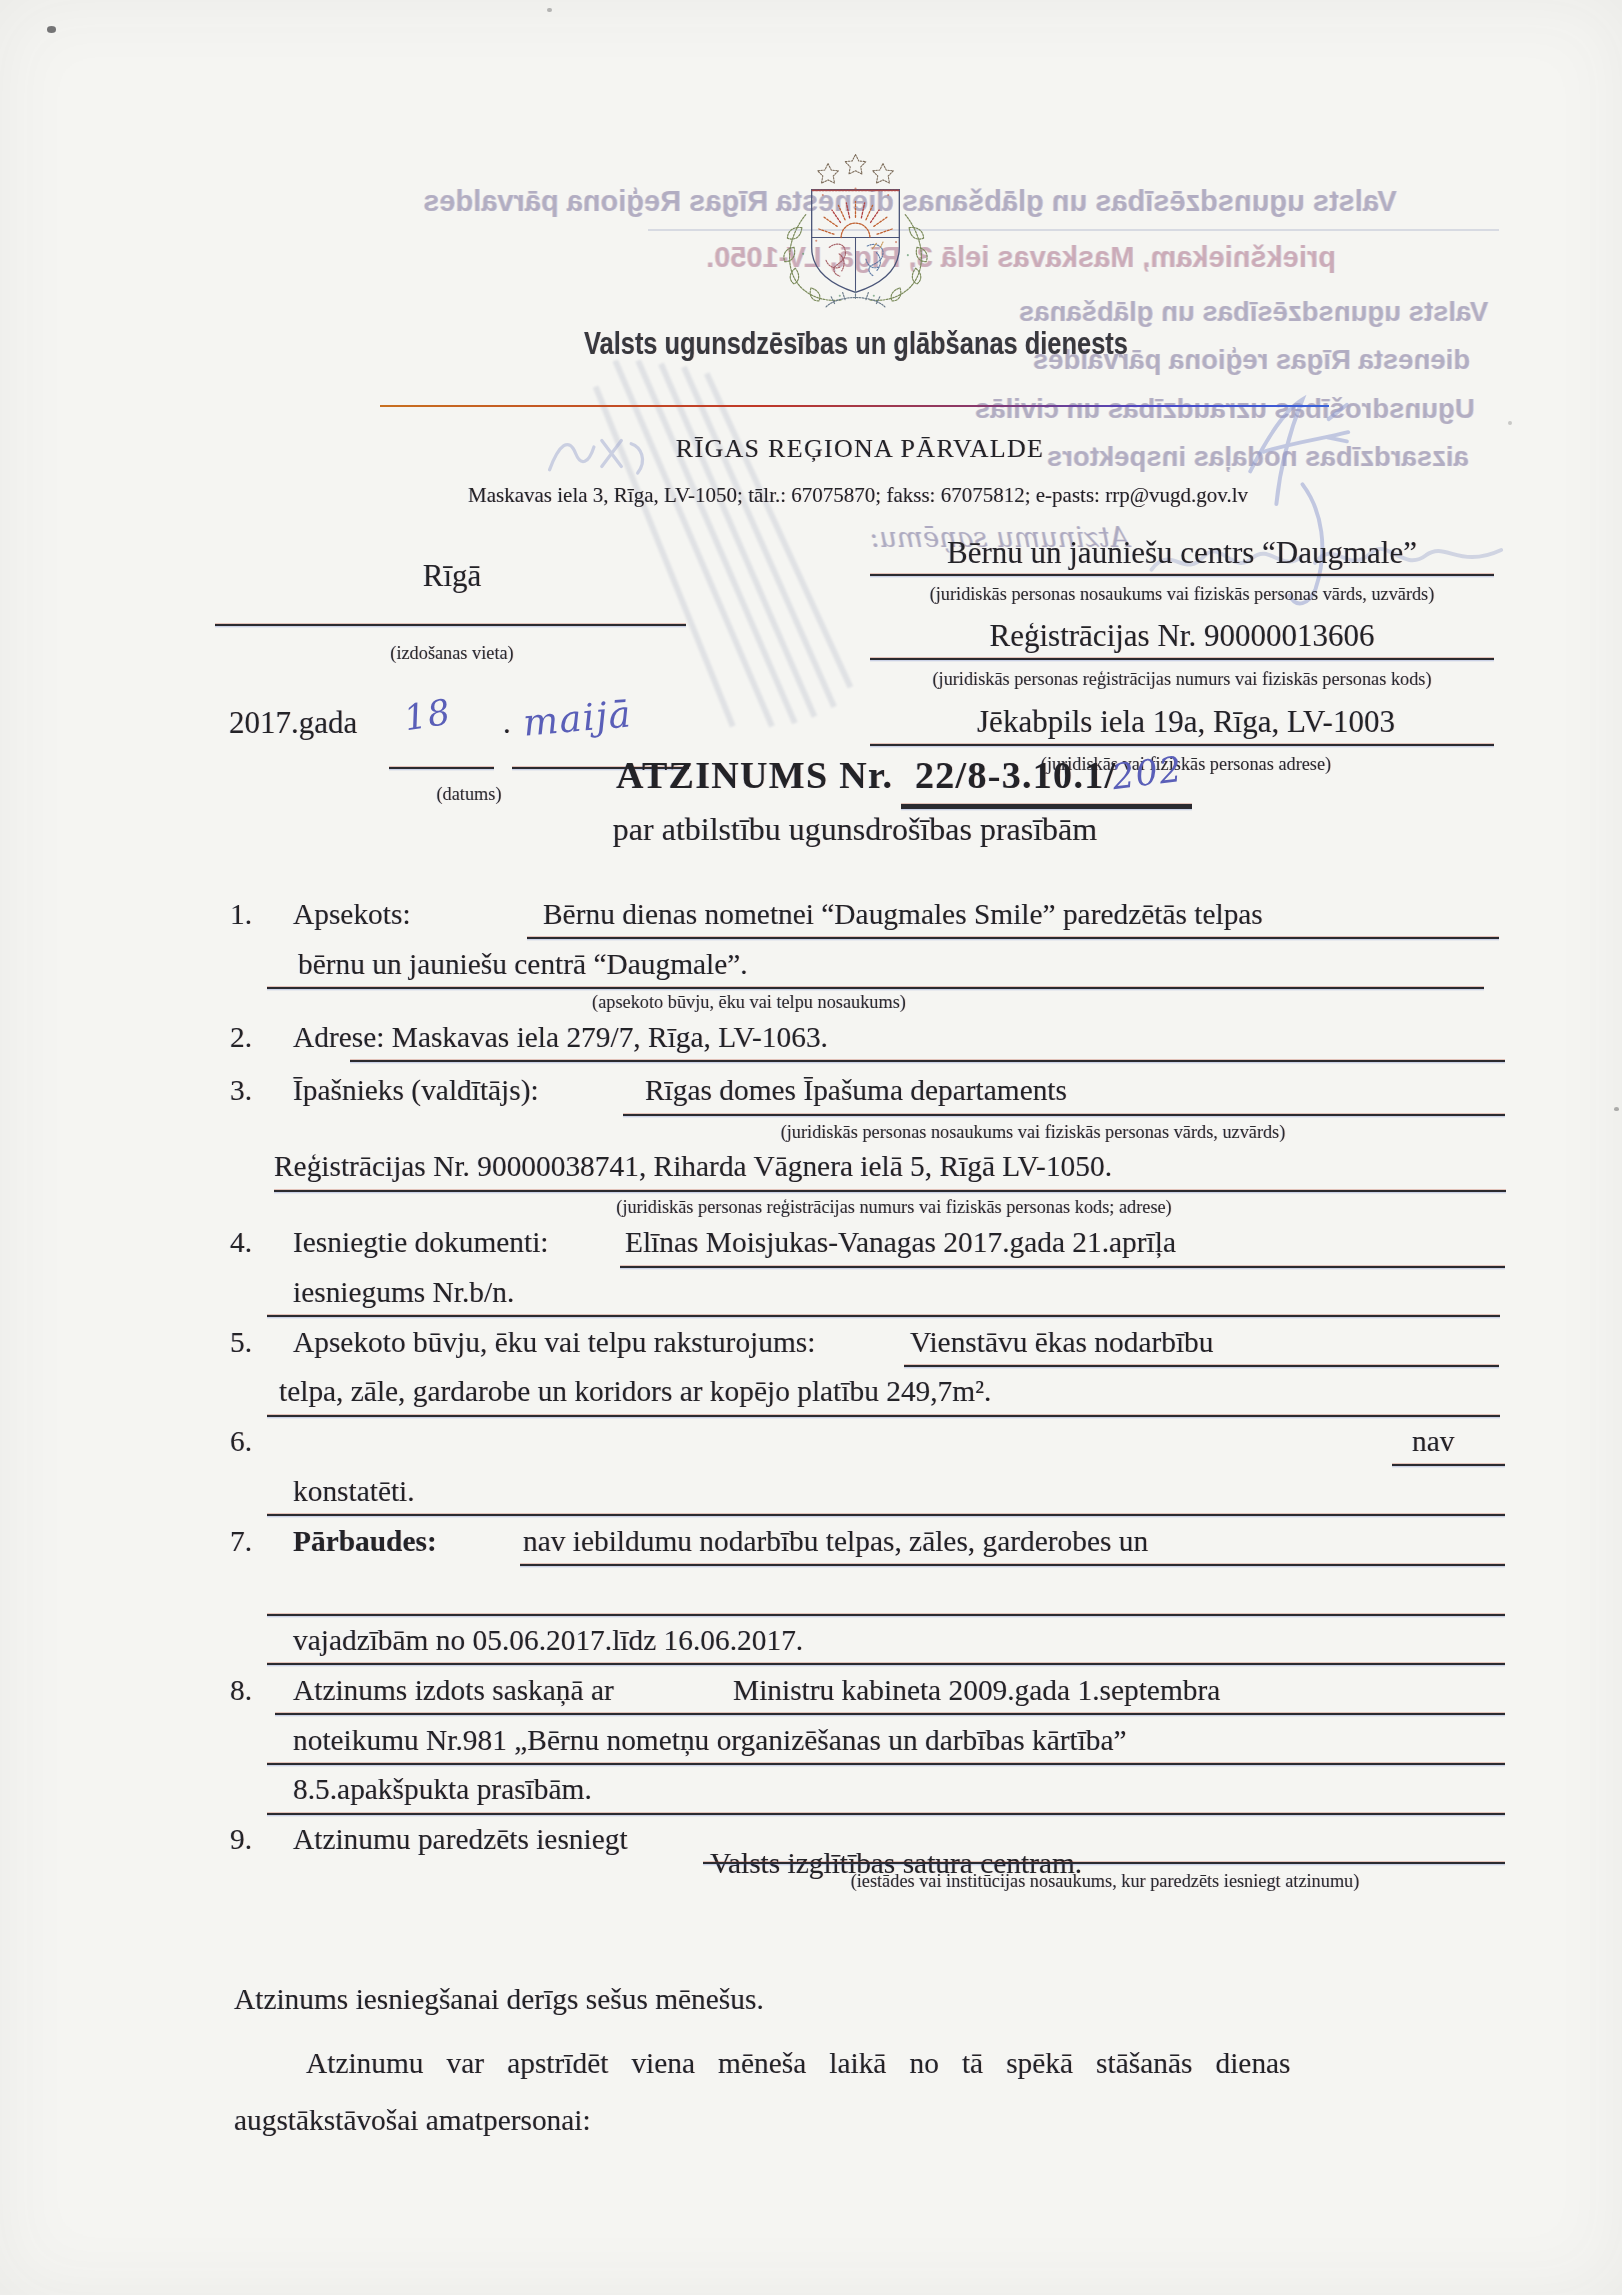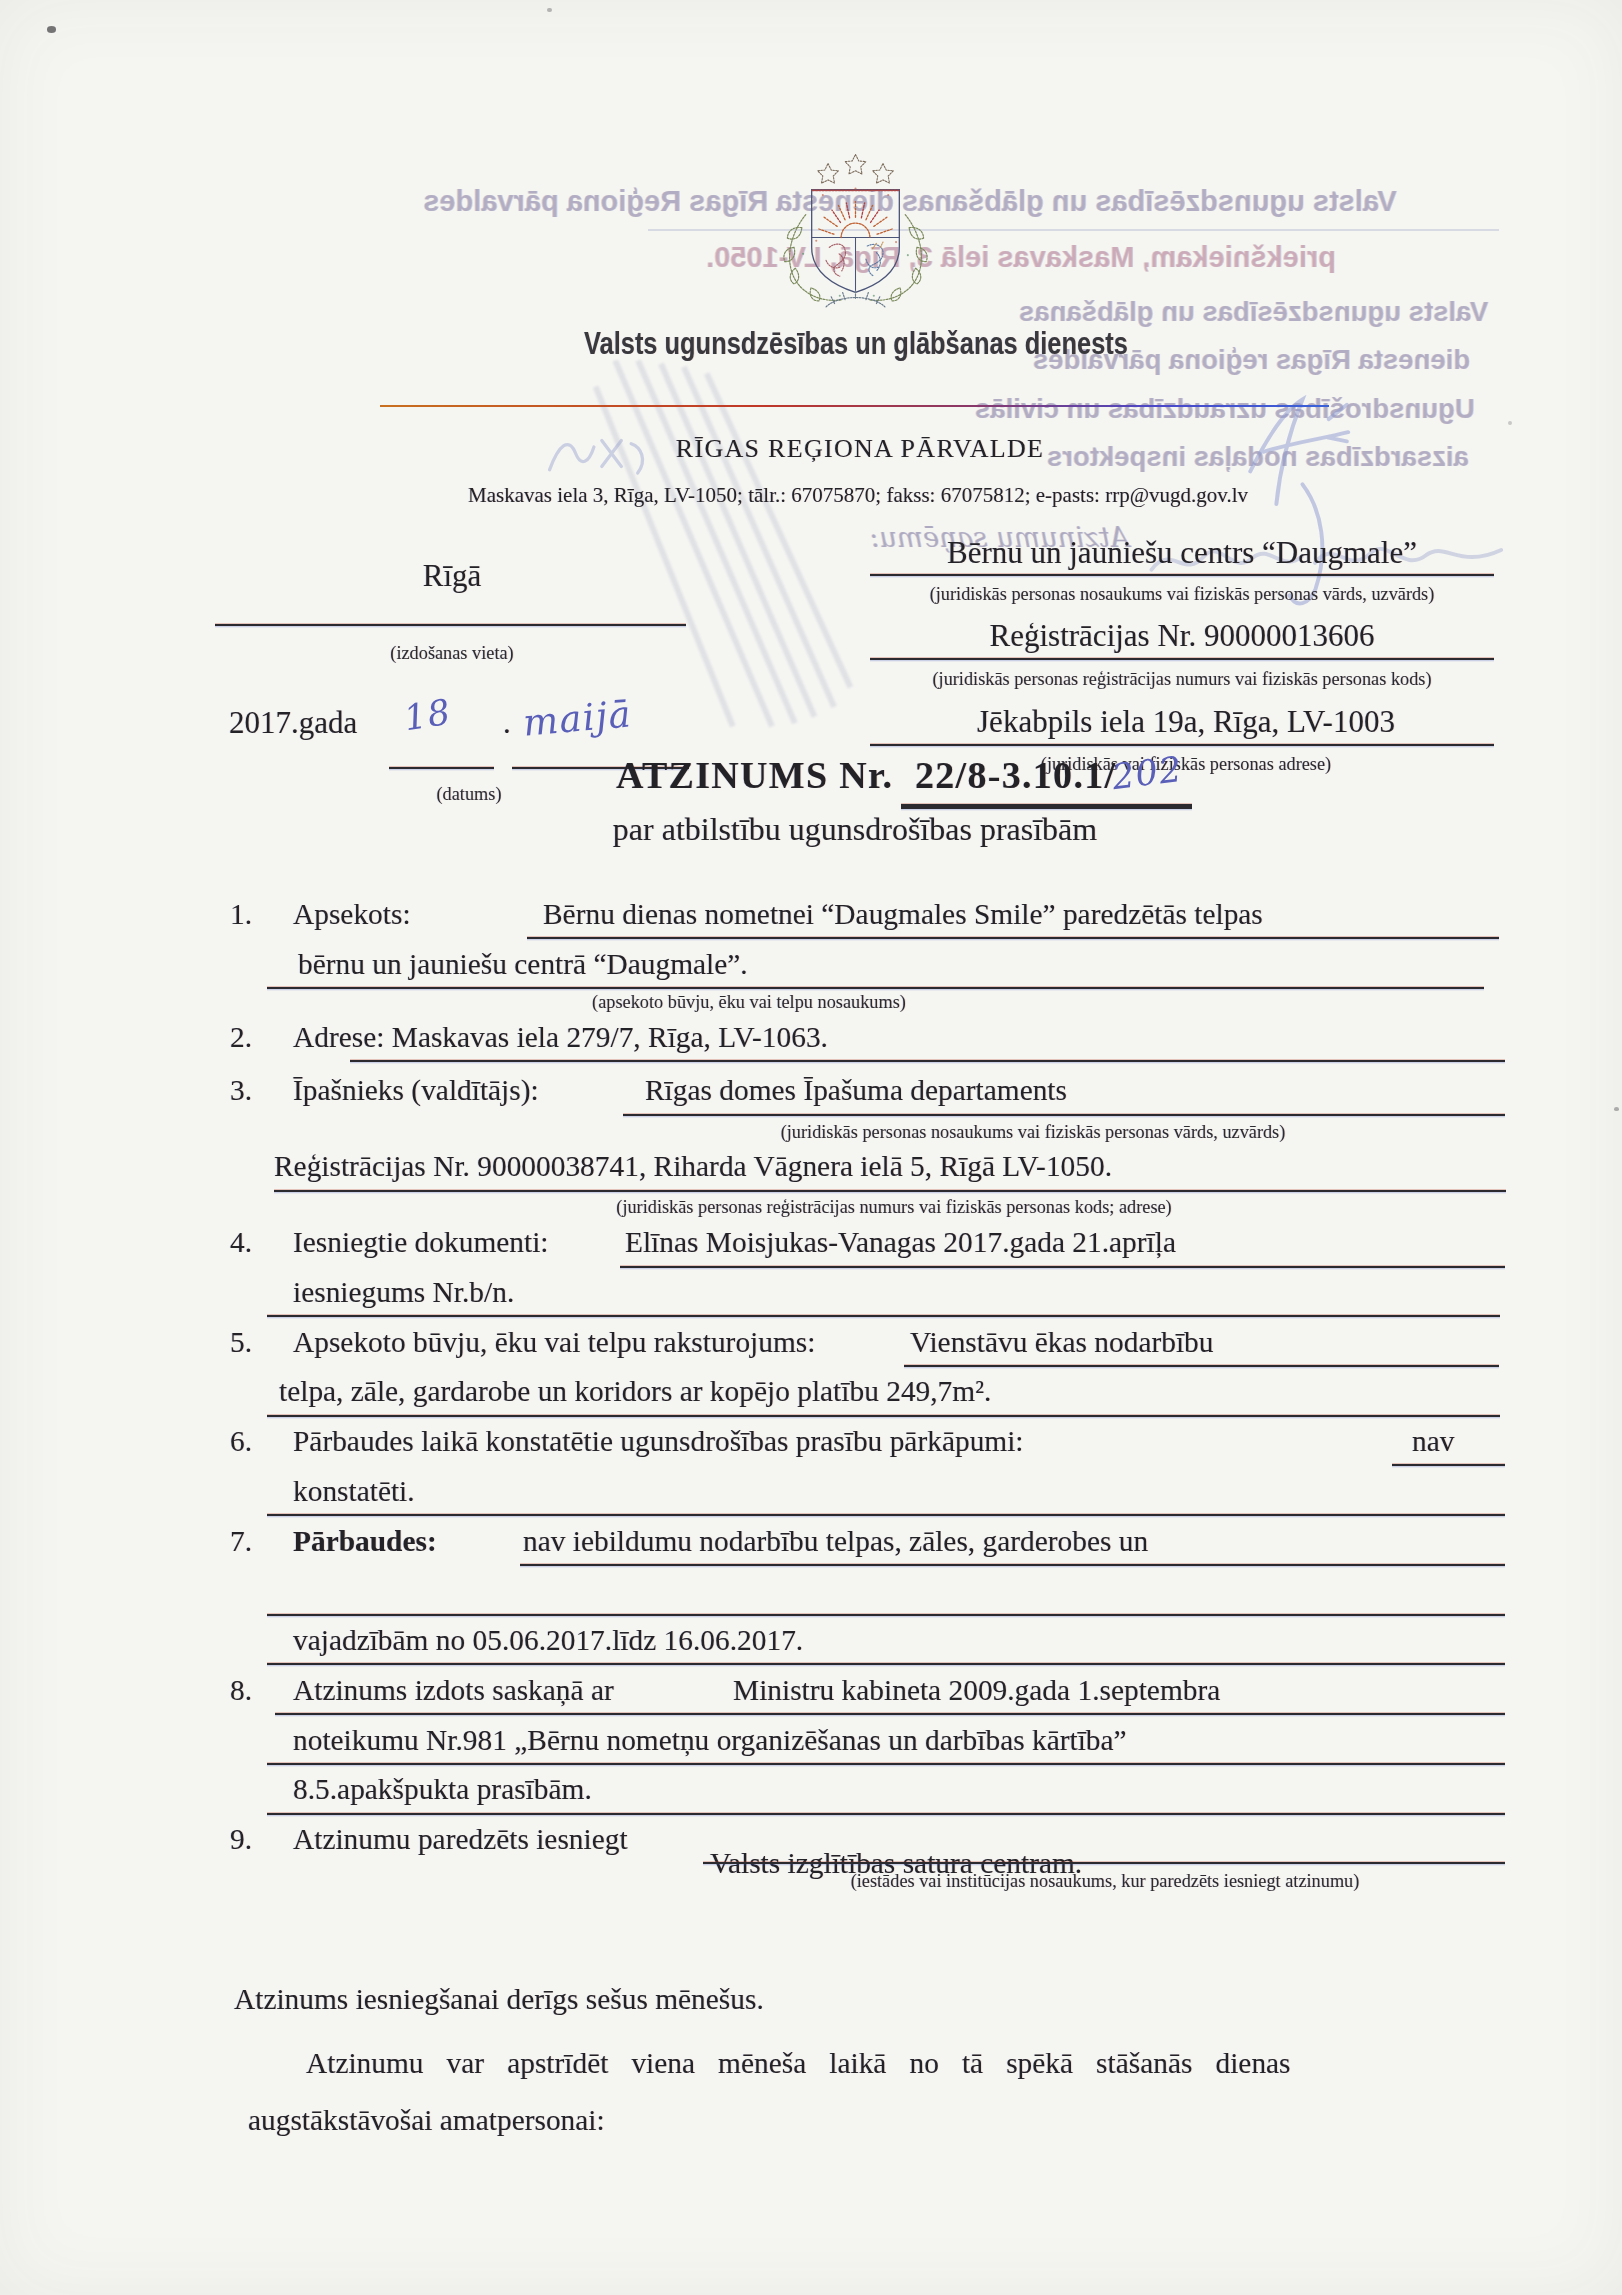--- a/index.html
+++ b/index.html
@@ -220,21 +220,20 @@
   <div class="ul" style="left:267px;top:1315px;width:1233px;"></div>
 
   <div class="t body" style="left:230px;top:1326px;">5.</div>
   <div class="t body" style="left:293px;top:1326px;">Apsekoto būvju, ēku vai telpu raksturojums:</div>
   <div class="t body" style="left:910px;top:1326px;">Vienstāvu ēkas nodarbību</div>
   <div class="ul" style="left:904px;top:1365px;width:595px;"></div>
   <div class="t body" style="left:279px;top:1375px;">telpa, zāle, gardarobe un koridors ar kopējo platību 249,7m².</div>
   <div class="ul" style="left:267px;top:1415px;width:1233px;"></div>
 
   <div class="t body" style="left:230px;top:1425px;">6.</div>
-  <div class="t body" style="left:293px;top:1425px;">Pārbaudes laikā konstatētie ugunsdrošības prasību pārkāpumi:</div>
   <div class="t body" style="left:1412px;top:1425px;">nav</div>
   <div class="ul" style="left:1392px;top:1464px;width:113px;"></div>
   <div class="t body" style="left:293px;top:1475px;">konstatēti.</div>
   <div class="ul" style="left:267px;top:1514px;width:1238px;"></div>
 
   <div class="t body" style="left:230px;top:1525px;">7.</div>
   <div class="t body b" style="left:293px;top:1525px;">Pārbaudes:</div>
   <div class="t body" style="left:523px;top:1525px;">nav iebildumu nodarbību telpas, zāles, garderobes un</div>
   <div class="ul" style="left:520px;top:1564px;width:985px;"></div>
   <div class="ul" style="left:267px;top:1614px;width:1238px;"></div>
@@ -251,21 +250,21 @@
   <div class="ul" style="left:267px;top:1813px;width:1238px;"></div>
 
   <div class="t body" style="left:230px;top:1823px;">9.</div>
   <div class="t body" style="left:293px;top:1823px;">Atzinumu paredzēts iesniegt</div>
   <div class="t body" style="left:710px;top:1823px;margin-top:24px;">Valsts izglītības satura centram.</div>
   <div class="ul" style="left:703px;top:1862px;width:802px;"></div>
   <div class="t c note" style="left:1105px;top:1871px;">(iestādes vai institūcijas nosaukums, kur paredzēts iesniegt atzinumu)</div>
 
   <div class="t body" style="left:234px;top:1983px;">Atzinums iesniegšanai derīgs sešus mēnešus.</div>
   <div class="t body" style="left:306px;top:2047px;word-spacing:15.7px;">Atzinumu var apstrīdēt viena mēneša laikā no tā spēkā stāšanās dienas</div>
-  <div class="t body" style="left:248px;top:2104px;text-align:center;">augstākstāvošai amatpersonai:</div>
+  <div class="t body" style="left:234px;top:2104px;text-align:center;">augstākstāvošai amatpersonai:</div>
 
   <div class="speck" style="left:47px;top:26px;width:9.2px;height:6.5px;background:#4a4a4c;opacity:.75;"></div>
   <div class="speck" style="left:547px;top:7.9px;width:4.6px;height:4.6px;background:#777;opacity:.5;"></div>
   <div class="speck" style="left:1508px;top:421px;width:3.9px;height:3.9px;background:#888;opacity:.4;"></div>
   <div class="speck" style="left:1614px;top:1107px;width:5.2px;height:3.9px;background:#666;opacity:.5;"></div>
 
 </div>
 
 
 </body></html>

